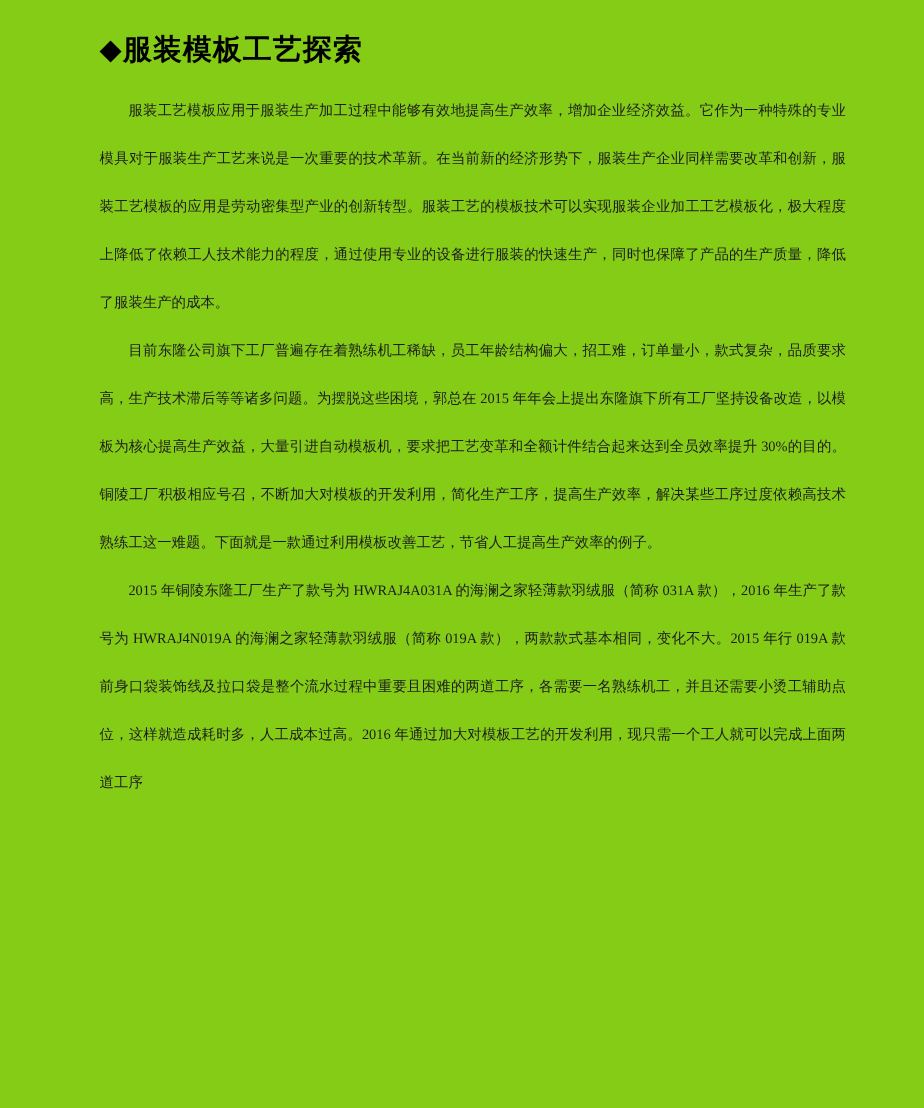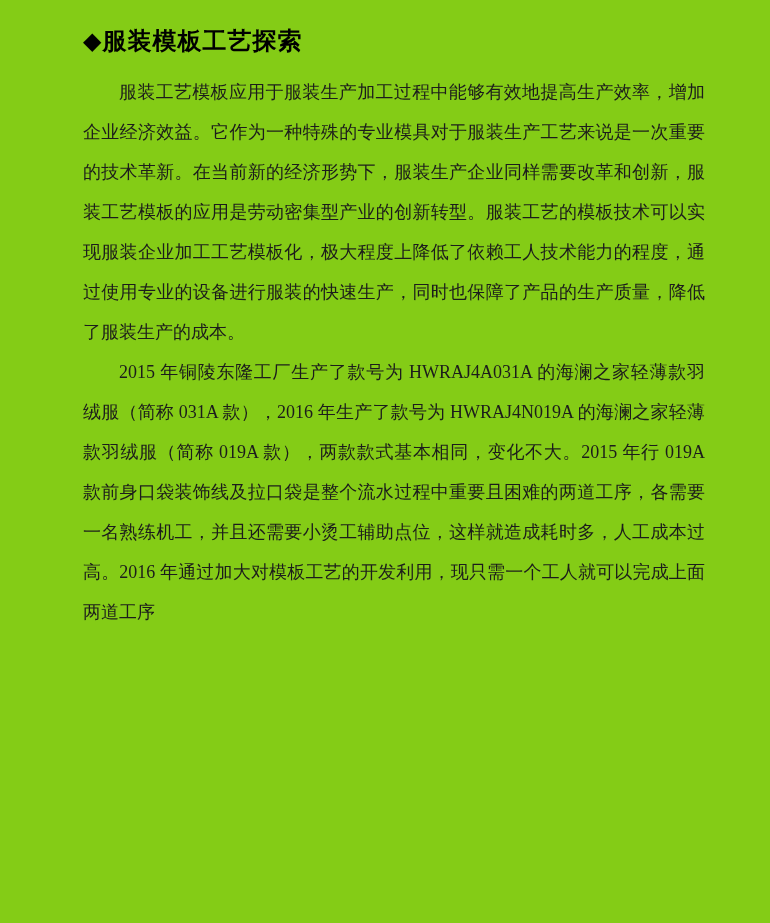--- a/index.html
+++ b/index.html
@@ -21,31 +21,32 @@
     font-family: "DejaVu Sans", "Liberation Sans", sans-serif;
     font-size: 24px;
     font-weight: bold;
     color: #000000;
     letter-spacing: 1px;
     line-height: 30px;
   }
   .doc-paragraph {
     margin: 0;
     font-family: "Liberation Serif", "DejaVu Serif", serif;
-    font-size: 18px;
+    font-size: 12px;
     line-height: 40px;
     color: #1c1c1c;
     text-align: justify;
     text-indent: 2em;
     word-break: break-all;
   }
 </style>
 </head>
 <body>
 
 <div class="page">
   <h1 class="doc-title">◆服装模板工艺探索</h1>
 
   <p class="doc-paragraph">服装工艺模板应用于服装生产加工过程中能够有效地提高生产效率，增加企业经济效益。它作为一种特殊的专业模具对于服装生产工艺来说是一次重要的技术革新。在当前新的经济形势下，服装生产企业同样需要改革和创新，服装工艺模板的应用是劳动密集型产业的创新转型。服装工艺的模板技术可以实现服装企业加工工艺模板化，极大程度上降低了依赖工人技术能力的程度，通过使用专业的设备进行服装的快速生产，同时也保障了产品的生产质量，降低了服装生产的成本。</p>
 
+  <p class="doc-paragraph">目前东隆公司旗下工厂普遍存在着熟练机工稀缺，员工年龄结构偏大，招工难，订单量小，款式复杂，品质要求高，生产技术滞后等等诸多问题。为摆脱这些困境，郭总在 2015 年年会上提出东隆旗下所有工厂坚持设备改造，以模板为核心提高生产效益，大量引进自动模板机，要求把工艺变革和全额计件结合起来达到全员效率提升 30%的目的。铜陵工厂积极相应号召，不断加大对模板的开发利用，简化生产工序，提高生产效率，解决某些工序过度依赖高技术熟练工这一难题。下面就是一款通过利用模板改善工艺，节省人工提高生产效率的例子。</p>
 
   <p class="doc-paragraph">2015 年铜陵东隆工厂生产了款号为 HWRAJ4A031A 的海澜之家轻薄款羽绒服（简称 031A 款），2016 年生产了款号为 HWRAJ4N019A 的海澜之家轻薄款羽绒服（简称 019A 款），两款款式基本相同，变化不大。2015 年行 019A 款前身口袋装饰线及拉口袋是整个流水过程中重要且困难的两道工序，各需要一名熟练机工，并且还需要小烫工辅助点位，这样就造成耗时多，人工成本过高。2016 年通过加大对模板工艺的开发利用，现只需一个工人就可以完成上面两道工序</p>
 </div>
 
 </body></html>

